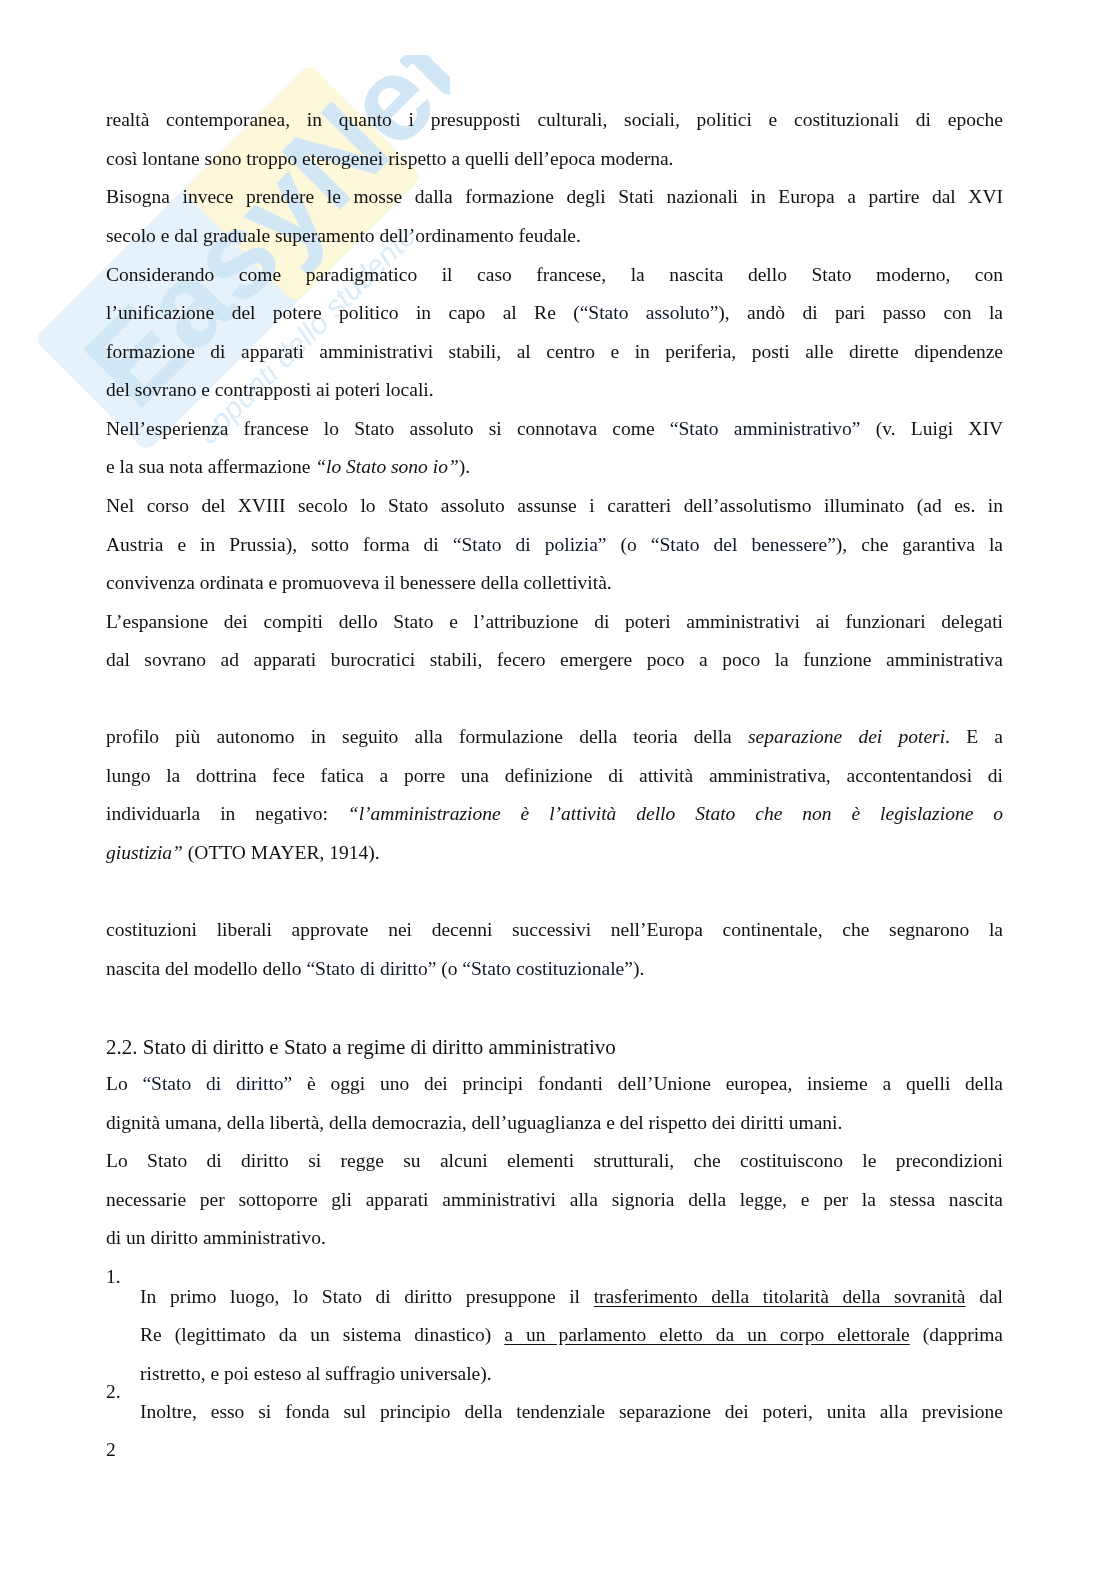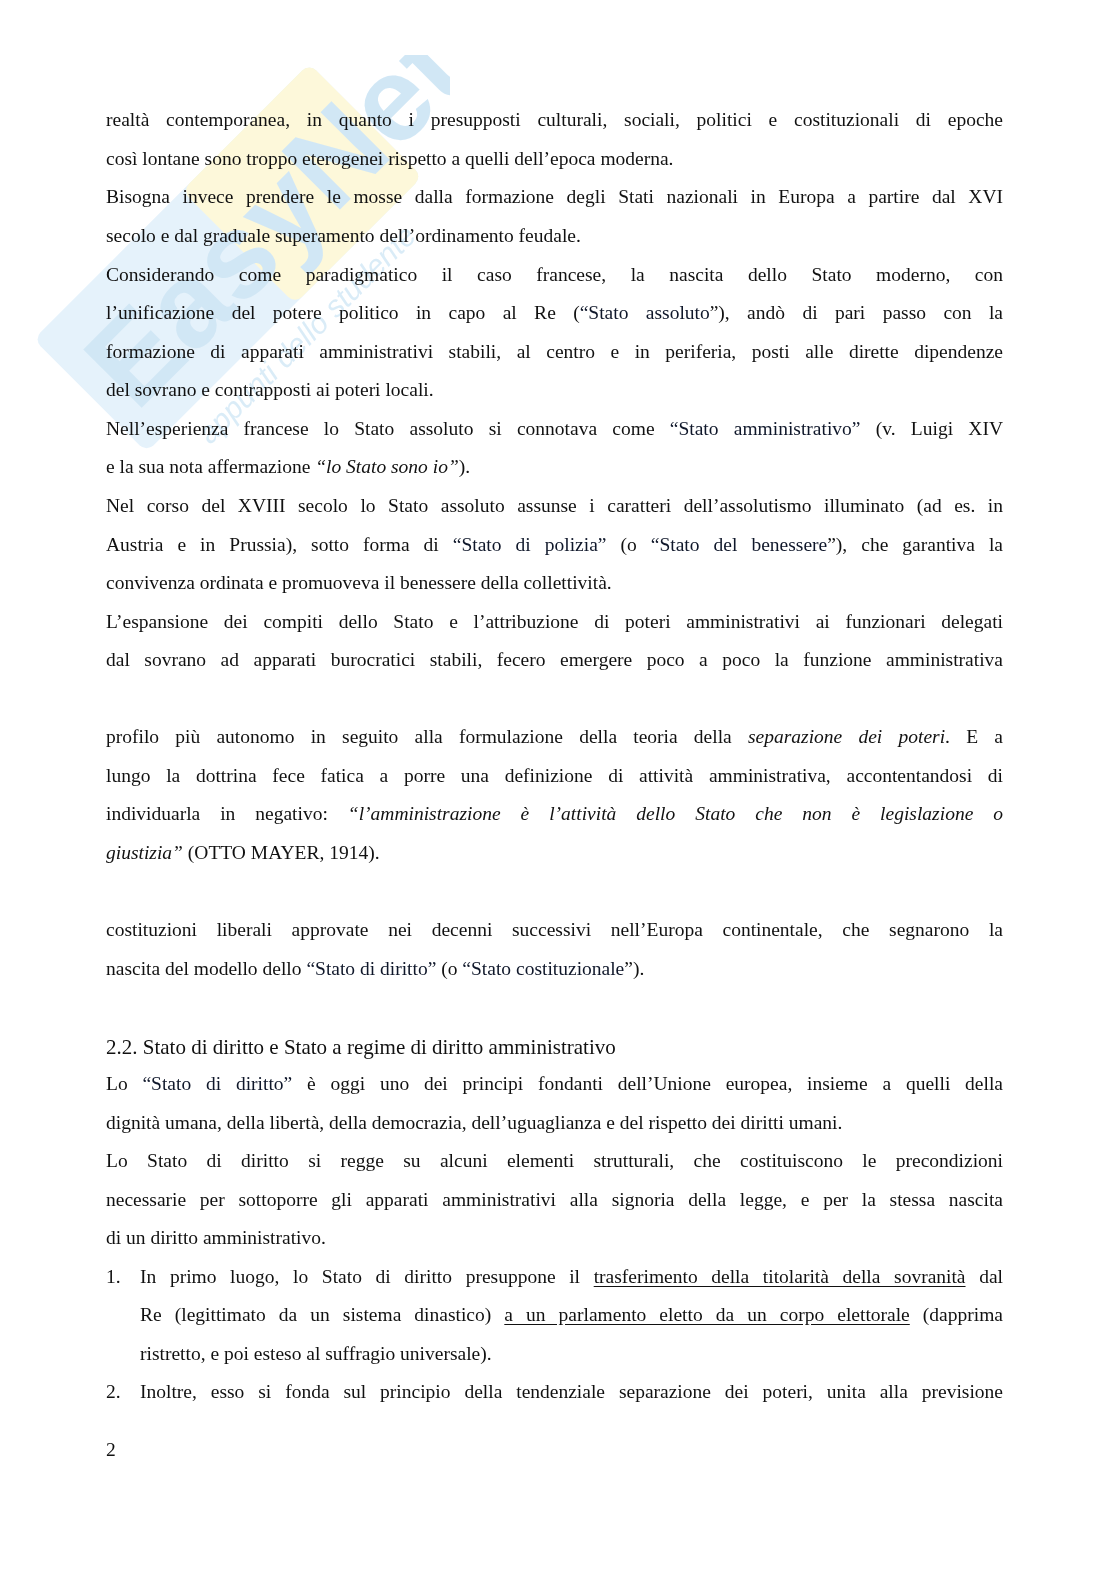--- a/index.html
+++ b/index.html
@@ -13,21 +13,21 @@
   .watermark {
     position: absolute; left: 20px; top: 55px; width: 430px; height: 420px;
     pointer-events: none; opacity: 0.9;
   }
   .line {
     position: absolute; left: 106px; width: 897px;
     font-size: 19.5px; line-height: 24px; height: 26px;
     white-space: nowrap;
   }
   .line.j { text-align: justify; text-align-last: justify; }
-  .line.indent { left: 140px; width: 863px; }
+  .line.indent { left: 140px; width: 863px; margin-top: 20px; }
   .num { position: absolute; left: 106px; font-size: 19.5px; line-height: 24px; }
   .link { color: #0f172a; }
   .it { font-style: italic; }
   .u { text-decoration: underline; text-underline-offset: 3px; }
   .heading {
     position: absolute; left: 106px; top: 1034px;
     font-size: 21px; line-height: 26px; white-space: nowrap;
   }
   .pagenum { position: absolute; left: 106px; top: 1439px; font-size: 19.5px; }
 </style>

